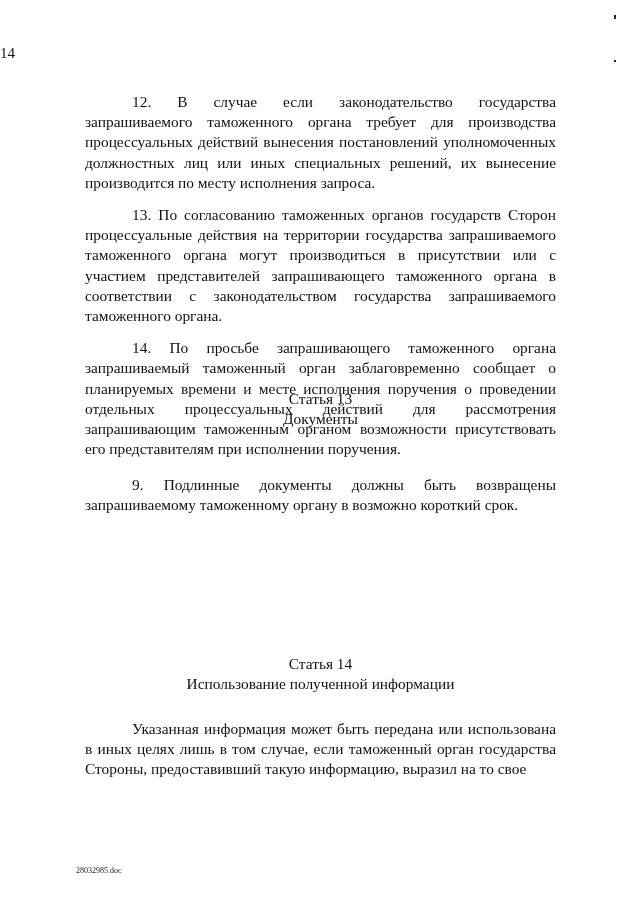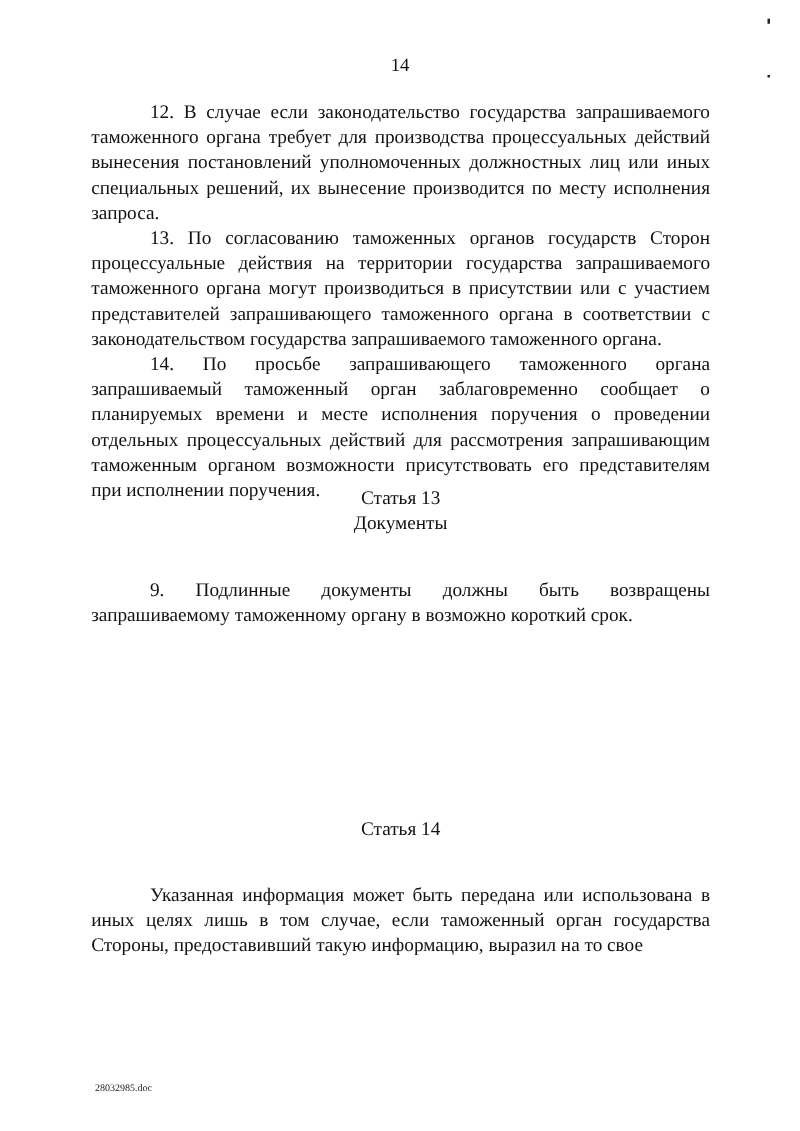--- a/index.html
+++ b/index.html
@@ -13,41 +13,41 @@
       position: relative;
       overflow: hidden;
       font-family: "Liberation Serif", "DejaVu Serif", serif;
       color: #111111;
     }
     .page-number {
       position: absolute;
       top: 43px;
       left: 0;
       width: 640px;
-      text-align: center;
+      text-align: left;
       font-size: 15px;
       line-height: 20px;
     }
     .speck {
       position: absolute;
       background: #222;
     }
     .speck-1 { left: 614px; top: 15px; width: 2px; height: 4px; }
     .speck-2 { left: 614px; top: 60px; width: 2px; height: 2px; }
 
     .body-text {
       position: absolute;
       left: 73px;
       width: 495px;
       font-size: 15.4px;
       line-height: 20.2px;
       text-align: justify;
     }
     .para {
-      margin: 0;
+      margin: 12px;
       text-indent: 47px;
       text-align: justify;
     }
     .heading {
       margin: 0;
       text-align: center;
       text-indent: 0;
     }
     .block-1 { top: 80px; }
     .heading-13 { top: 389px; }
@@ -82,19 +82,20 @@
   <p class="heading">Статья 13</p>
   <p class="heading">Документы</p>
 </div>
 
 <div class="body-text block-2">
   <p class="para">9. Подлинные документы должны быть возвращены запрашиваемому таможенному органу в возможно короткий срок.</p>
 </div>
 
 <div class="body-text heading-14">
   <p class="heading">Статья 14</p>
+  <p class="heading">Использование полученной информации</p>
 </div>
 
 <div class="body-text block-3">
   <p class="para">Указанная информация может быть передана или использована в иных целях лишь в том случае, если таможенный орган государства Стороны, предоставивший такую информацию, выразил на то свое</p>
 </div>
 
 <div class="footer-filename">28032985.doc</div>
 
 </body></html>

